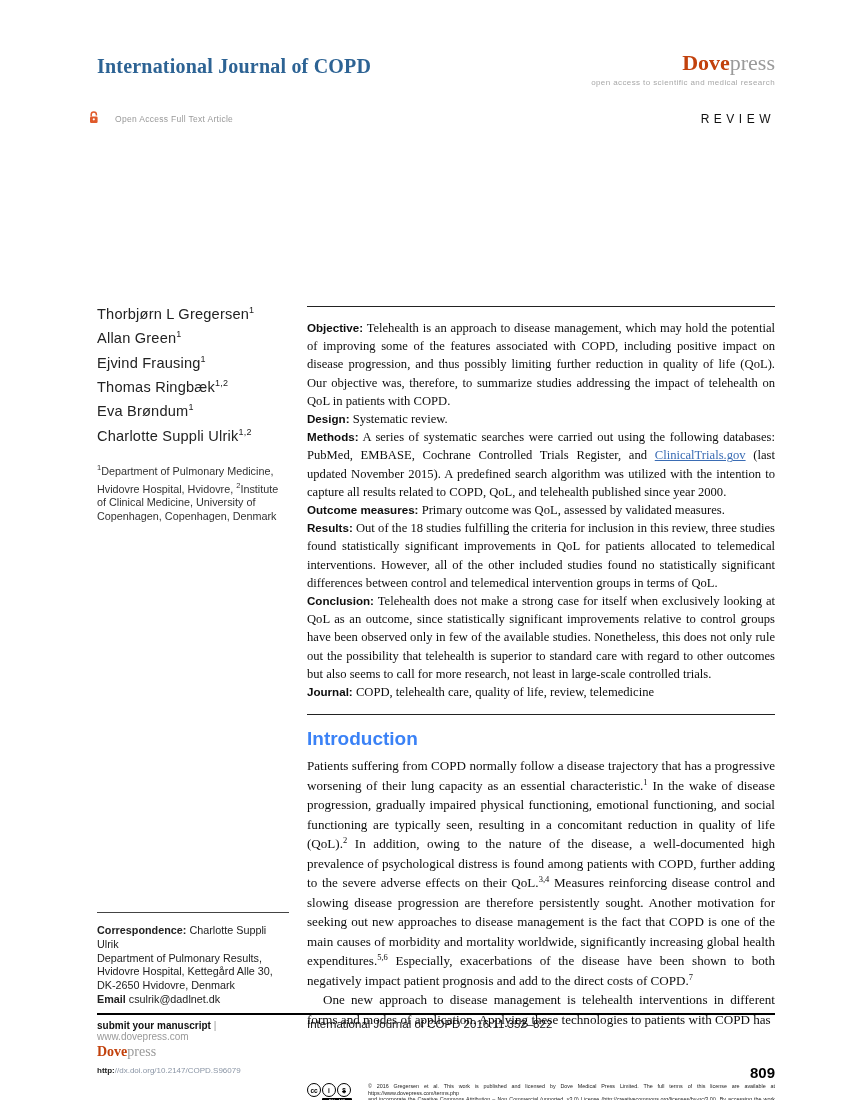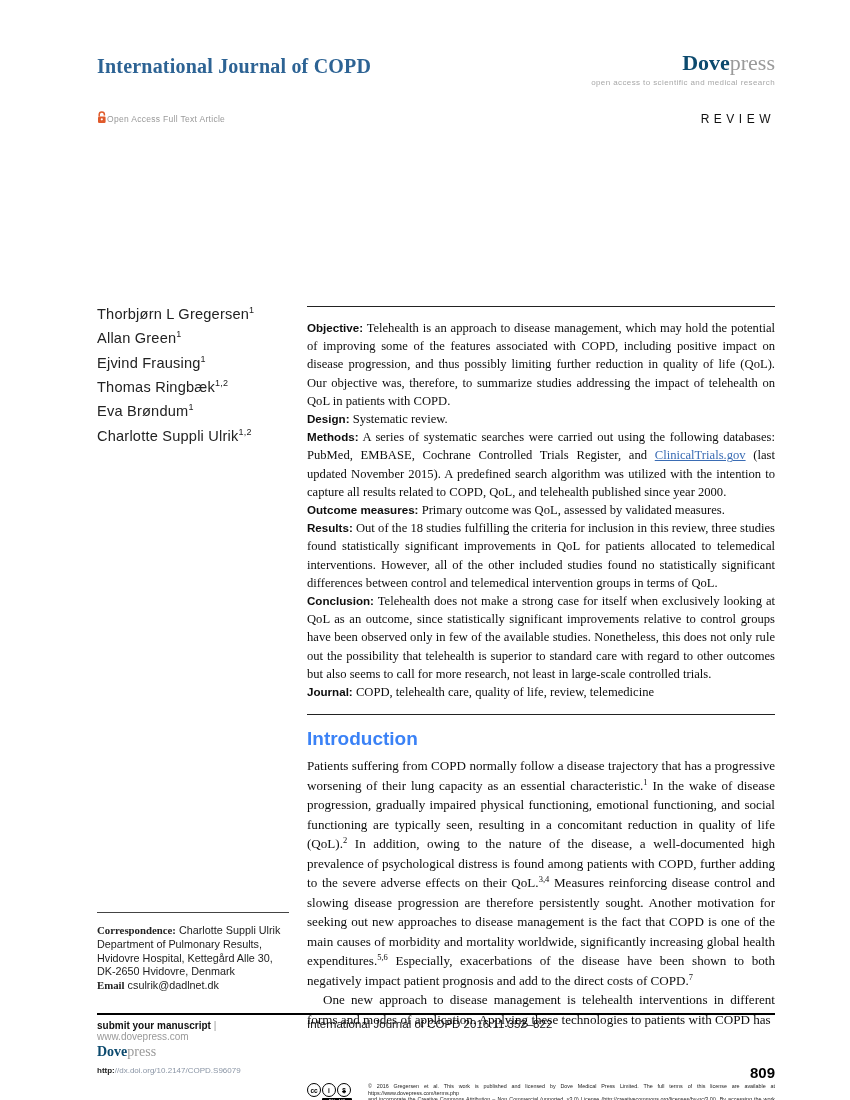--- a/index.html
+++ b/index.html
@@ -9,25 +9,25 @@
     background:#ffffff; overflow:hidden;
     font-family:"Liberation Sans", sans-serif; color:#111;
   }
   
   .journal-name {
     position:absolute; left:97px; top:55px;
     font-family:"Liberation Serif", serif; font-weight:bold;
     font-size:20px; color:#2d6394; letter-spacing:0.2px;
   }
   .dove-logo { font-family:"Liberation Serif", serif; font-size:22px; }
-  .dove-logo .dove { color:#0c4a6e; font-weight:bold; }
+  .dove-logo .dove { color:#c2410c; font-weight:bold; }
   .dove-logo .press { color:#9a9a9a; }
   .header-right { position:absolute; right:75px; top:50px; text-align:right; }
   .tagline { margin-top:2px; font-size:8px; color:#a8a8a8; letter-spacing:0.4px; }
-  .oa-row { position:absolute; left:97px; top:110px; display:flex; align-items:center; gap:0; }
+  .oa-row { position:absolute; left:89px; top:110px; display:flex; align-items:center; gap:16px; }
   .oa-label { font-size:8.5px; color:#999; letter-spacing:0.3px; }
   .article-type {
     position:absolute; right:75px; top:112px;
     font-size:12px; letter-spacing:4.5px; color:#111;
   }
   
   .article-title {
     position:absolute; left:95px; top:133px; width:680px;
     font-size:29px; line-height:39px; font-weight:normal;
     color:#000; letter-spacing:-0.2px;
@@ -38,21 +38,21 @@
   .author sup { font-size:9px; }
   .affiliation {
     margin-top:15px; font-size:10.8px; line-height:13.8px; color:#333;
   }
   .affiliation sup { font-size:7.5px; }
   .correspondence {
     position:absolute; left:97px; top:912px; width:192px;
     border-top:1px solid #444; padding-top:11px;
     font-size:10.8px; line-height:13.8px; color:#222;
   }
-  .correspondence .corr-line b { font-weight:bold;font-family:Liberation Serif, serif; }
+  .correspondence .corr-line b { font-weight:bold; }
   
   .right-col { position:absolute; left:307px; top:282px; width:468px;margin-top:24px; }
   .abstract {
     border-top:1.5px solid #222; border-bottom:1.5px solid #222;
     padding:12px 0 13px 0;
   }
   .ab-item {
     font-family:"Liberation Serif", serif; font-size:12.6px;
     line-height:18.2px; text-align:justify; color:#0d0d0d;
   }
@@ -119,20 +119,21 @@
 
   <div class="left-col">
     <div>
         <div class="author">Thorbjørn L Gregersen<sup>1</sup></div>
         <div class="author">Allan Green<sup>1</sup></div>
         <div class="author">Ejvind Frausing<sup>1</sup></div>
         <div class="author">Thomas Ringbæk<sup>1,2</sup></div>
         <div class="author">Eva Brøndum<sup>1</sup></div>
         <div class="author">Charlotte Suppli Ulrik<sup>1,2</sup></div>
       </div>
+    <div class="affiliation"><sup>1</sup>Department of Pulmonary Medicine, Hvidovre Hospital, Hvidovre, <sup>2</sup>Institute of Clinical Medicine, University of Copenhagen, Copenhagen, Denmark</div>
   </div>
 
   <div class="correspondence">
       <div class="corr-line"><b>Correspondence:</b> Charlotte Suppli Ulrik</div>
       <div class="corr-line">Department of Pulmonary Results,</div>
       <div class="corr-line">Hvidovre Hospital, Kettegård Alle 30,</div>
       <div class="corr-line">DK-2650 Hvidovre, Denmark</div>
       <div class="corr-line"><b>Email</b> csulrik@dadlnet.dk</div>
     </div>
 

